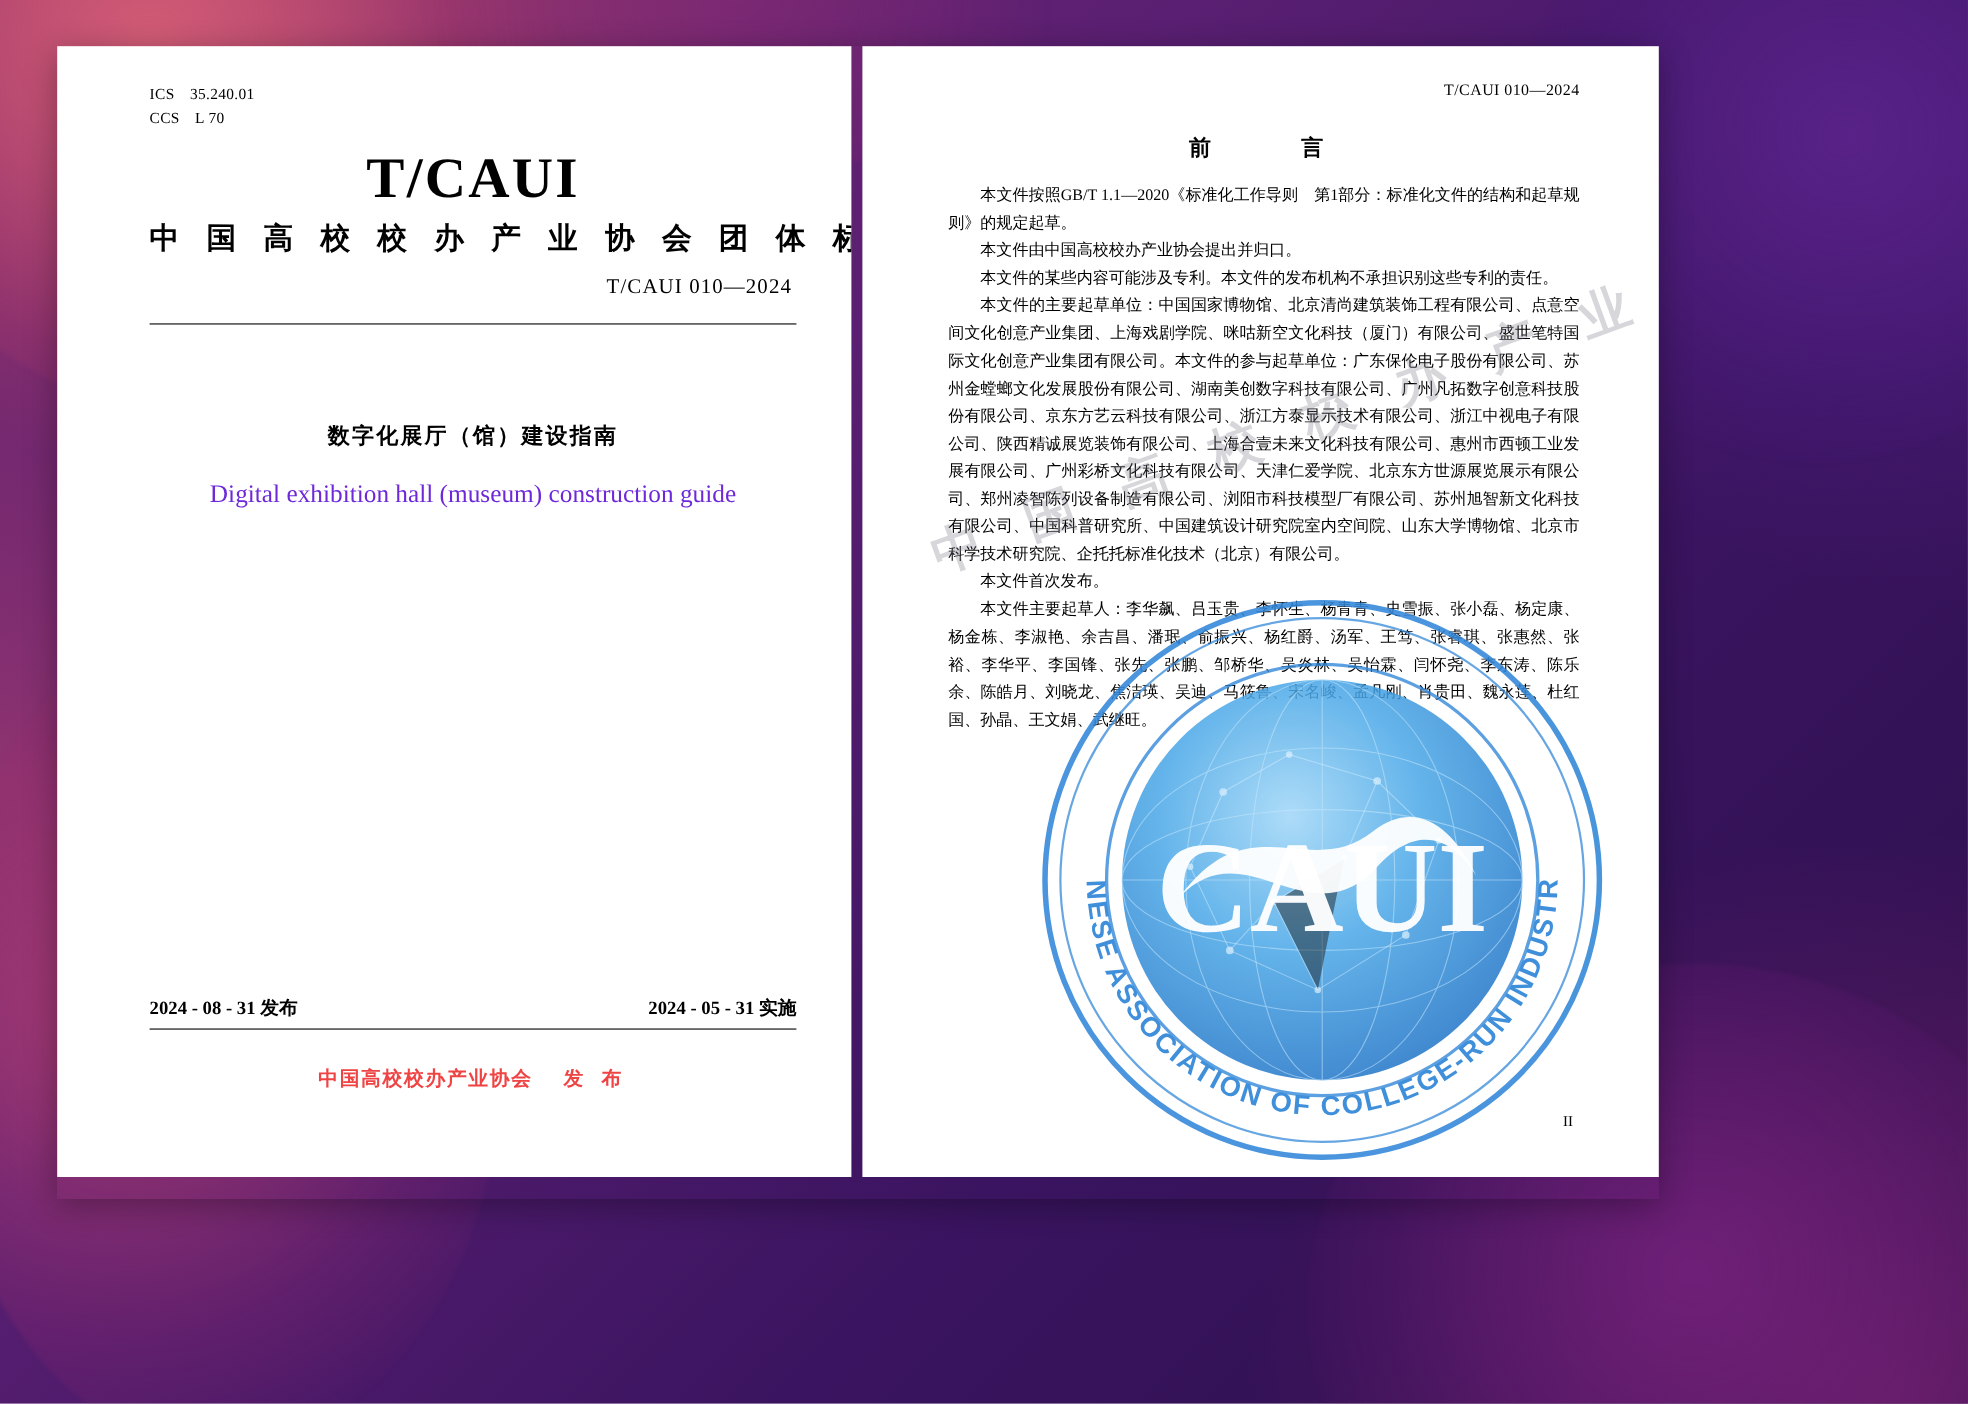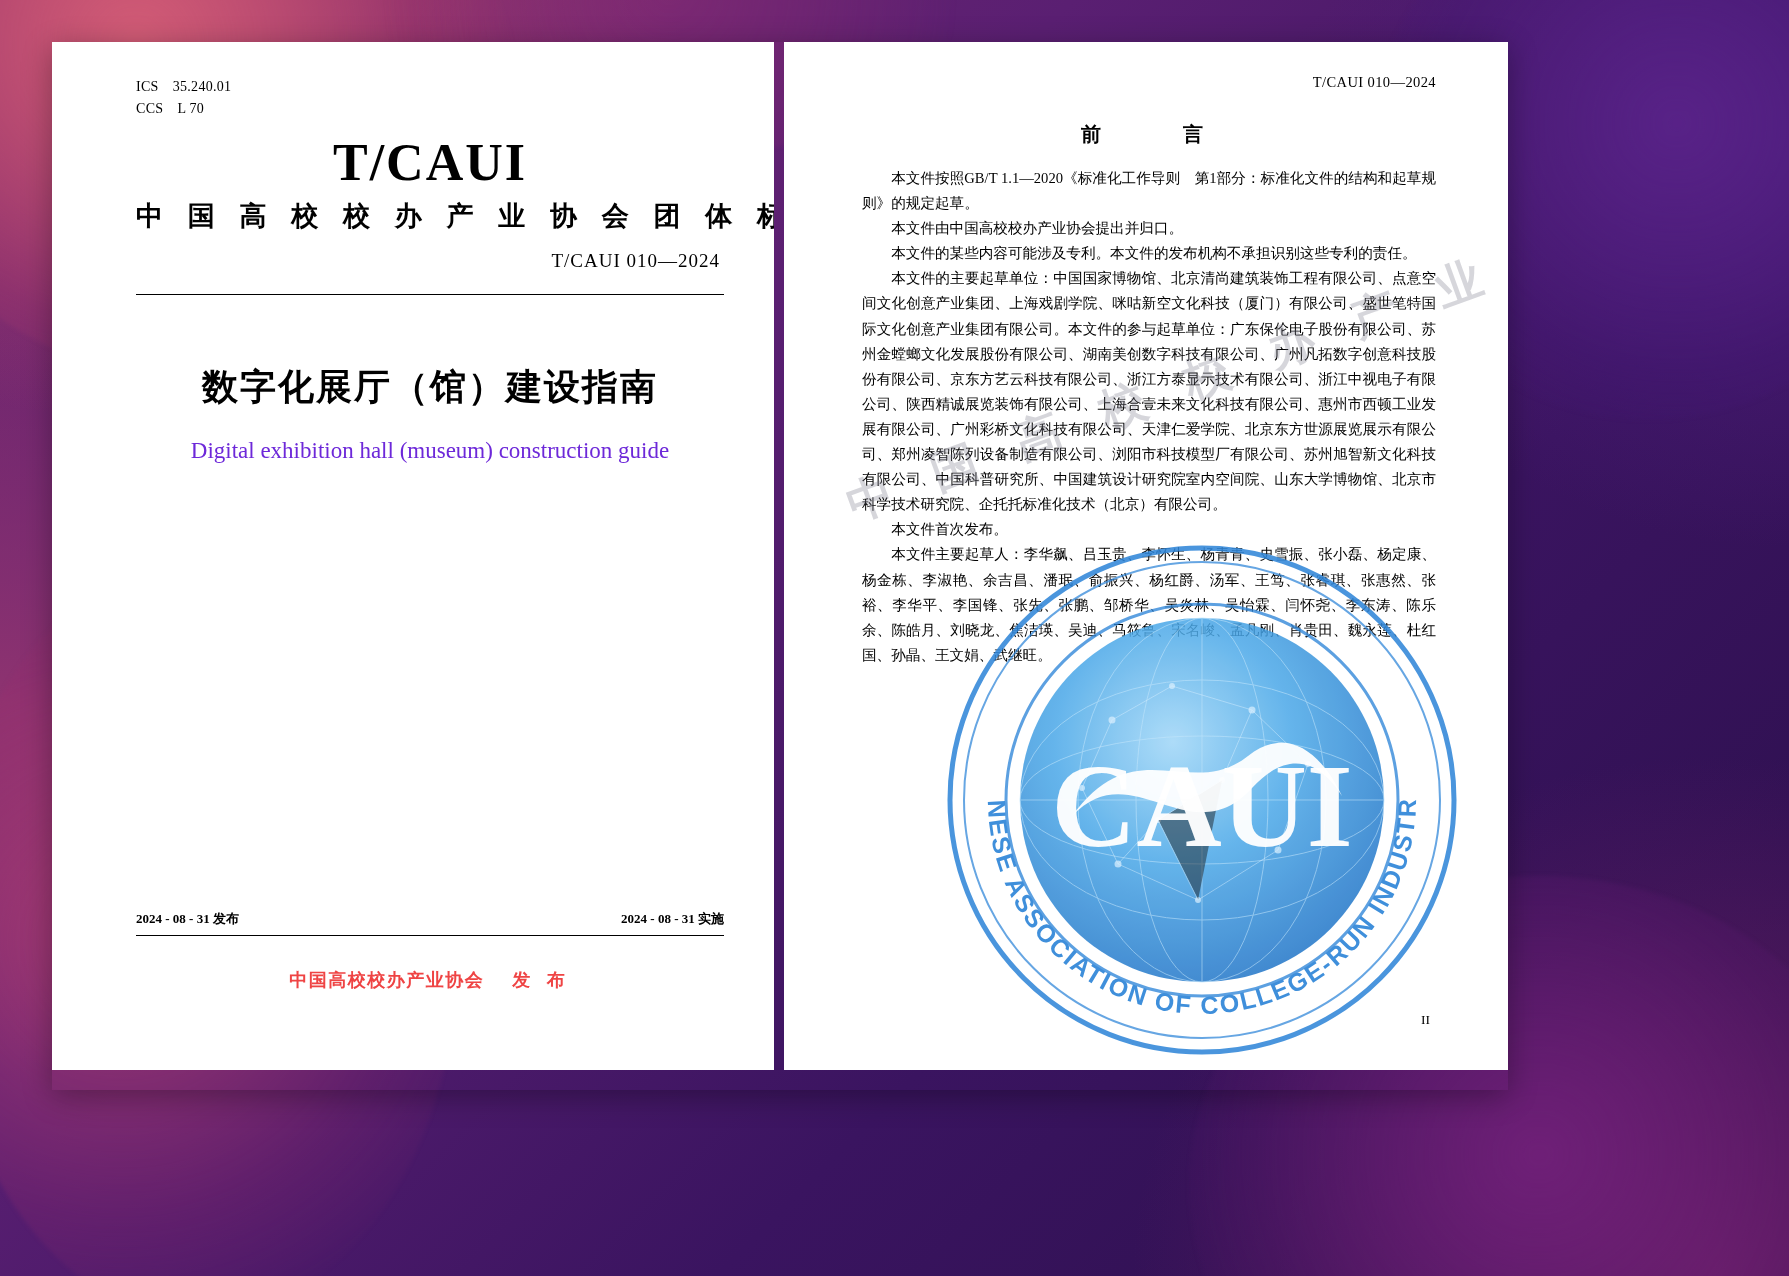--- a/index.html
+++ b/index.html
@@ -115,24 +115,24 @@
     letter-spacing: 1px;
     color: #000;
     padding-right: 4px;
   }
   .rule-top {
     border-bottom: 1.6px solid #000;
     margin-top: 22px;
   }
   .cover-title {
     text-align: center;
-    margin-top: 68px;
-    font-family: "Liberation Serif", serif;
-    font-weight: bold;
-    font-size: 36px;
+    margin-top: 88px;
+    font-family: "Liberation Serif", serif;
+    font-weight: bold;
+    font-size: 20px;
     letter-spacing: 2px;
     color: #000;
   }
   .cover-subtitle {
     text-align: center;
     margin-top: 26px;
     font-family: "Liberation Serif", serif;
     font-size: 23px;
     color: #6d28d9;
   }
@@ -143,21 +143,21 @@
     border-bottom: 1.6px solid #000;
   }
   .cover-dates {
     position: absolute;
     left: 0; right: 0;
     bottom: 112px;
     display: flex;
     justify-content: space-between;
     font-family: "Liberation Serif", serif;
     font-weight: bold;
-    font-size: 13px;
+    font-size: 17px;
     color: #000;
   }
   .cover-publisher {
     position: absolute;
     left: 0; right: 0;
     bottom: 48px;
     text-align: center;
     font-family: "Liberation Serif", serif;
     font-weight: bold;
     font-size: 18px;
@@ -268,21 +268,21 @@
       <div class="cover-stdno">T/CAUI  010—2024</div>
 
       <div class="rule-top"></div>
 
       <div class="cover-title">数字化展厅（馆）建设指南</div>
       <div class="cover-subtitle">Digital exhibition hall (museum) construction guide</div>
 
       <div class="cover-footer-rule"></div>
       <div class="cover-dates">
         <span>2024 - 08 - 31 发布</span>
-        <span>2024 - 08 - 31 实施</span>
+        <span>2024 - 05 - 31 实施</span>
       </div>
 
       <div class="cover-publisher">
         <span>中国高校校办产业协会</span><span class="pub-word">发 布</span>
       </div>
 
     </div>
   </div>
 
   <div class="page-gap"></div>

